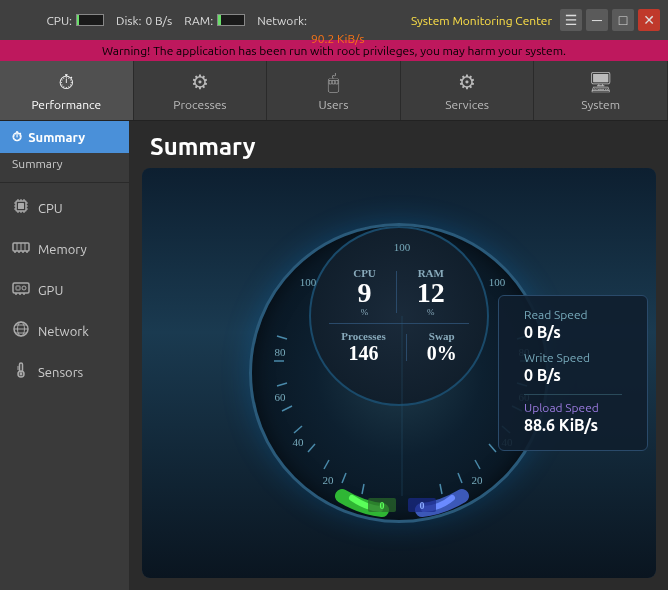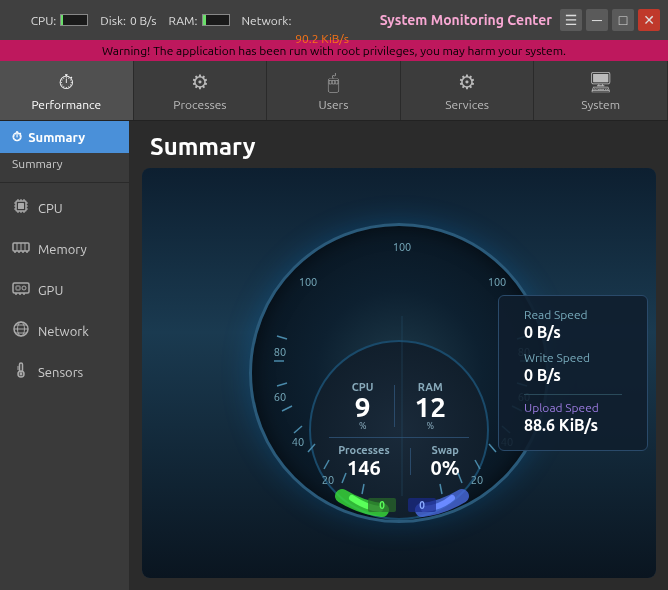--- a/index.html
+++ b/index.html
@@ -8,21 +8,21 @@
     
     .titlebar {
       display: flex; align-items: center; background: #404040; height: 40px;
       padding: 0 8px; gap: 8px;
     }
     .titlebar-stats { display: flex; gap: 12px; font-size: 12px; color: #ddd; flex: 1; justify-content: center; }
     .stat-item { display: flex; align-items: center; gap: 4px; }
     .stat-bar { width: 28px; height: 12px; border: 1px solid #888; background: #1a1a1a; }
     .stat-bar-cpu { background: linear-gradient(to right, #6adf6a 9%, #1a1a1a 9%); }
     .stat-bar-ram { background: linear-gradient(to right, #6adf6a 12%, #1a1a1a 12%); }
-    .titlebar-title { font-size: 14px; color: #f9a8d4; font-weight: 700; }
+    .titlebar-title { font-size: 12px; color: #fde047; font-weight: 400; }
     .titlebar-buttons { display: flex; gap: 4px; }
     .titlebar-btn {
       width: 22px; height: 22px; border-radius: 2px; border: none; cursor: pointer;
       display: flex; align-items: center; justify-content: center; font-size: 14px; color: #ddd;
     }
     .tb-min { background: #5a5a5a; }
     .tb-max { background: #5a5a5a; }
     .tb-close { background: #c0392b; }
     .tb-icon { background: #5a5a5a; }
 
@@ -84,22 +84,23 @@
       border-radius: 8px; display: flex; align-items: center; justify-content: center;
     }
 
     
     .gauge-container {
       position: relative; width: 300px; height: 300px;
     }
     .gauge-outer {
       width: 300px; height: 300px; border-radius: 50%;
       background: radial-gradient(circle at center, #1e3a4a 0%, #0d2030 40%, #060f18 100%);
-      border: 3px solid #2a5a7a; position: relative; display: flex; align-items: flex-end; justify-content: center;
+      border: 3px solid #2a5a7a; position: relative; display: flex; align-items: flex-start; justify-content: center;
       box-shadow: 0 0 30px rgba(0,150,255,0.2), inset 0 0 20px rgba(0,0,0,0.5);
+      font-family: Liberation Serif, serif;
     }
     .gauge-inner {
       width: 180px; height: 180px; border-radius: 50%;
       background: radial-gradient(circle at center, #1a2a3a 0%, #0d1a26 100%);
       border: 2px solid #1a4a6a; display: flex; flex-direction: column; align-items: center; justify-content: center;
       gap: 2px;
     }
     .gauge-row { display: flex; gap: 20px; }
     .gauge-cell { text-align: center; }
     .gauge-label { font-size: 11px; color: #8ab; font-weight: bold; }

